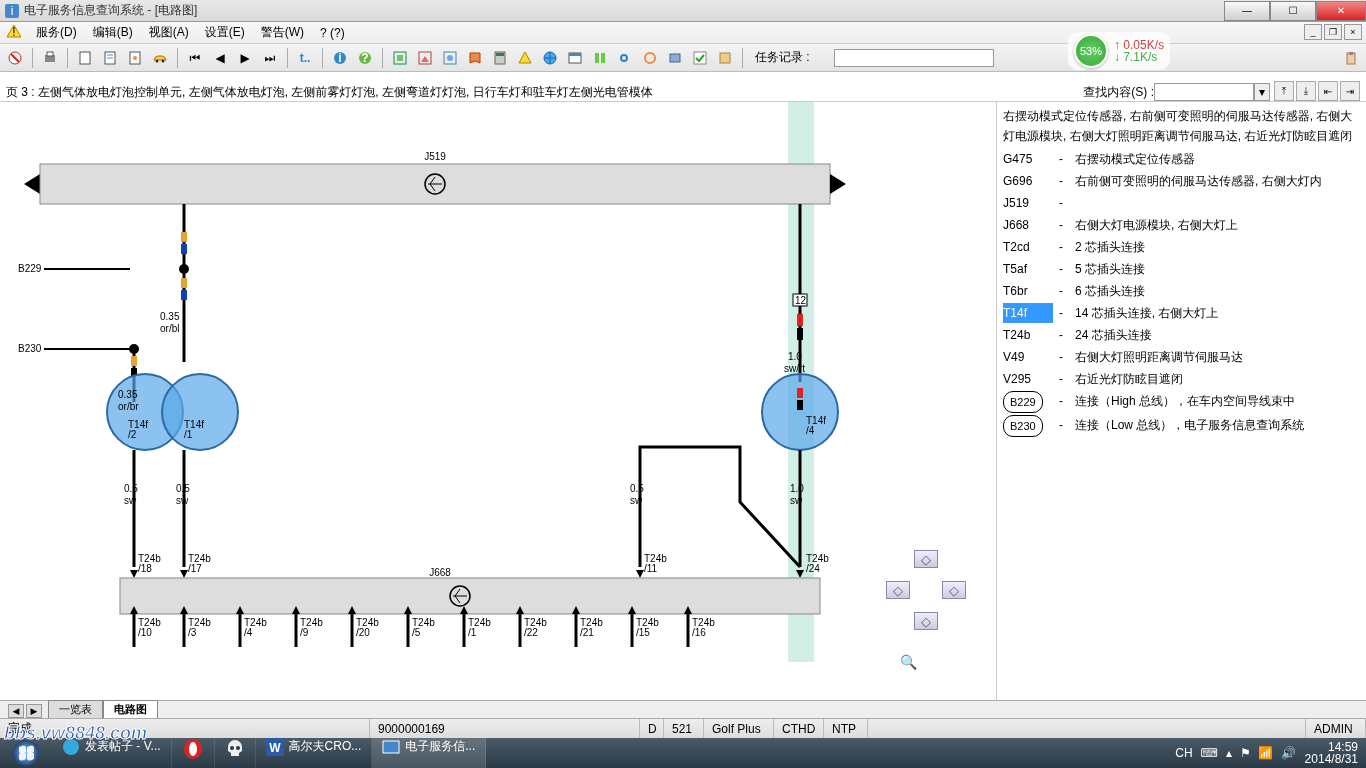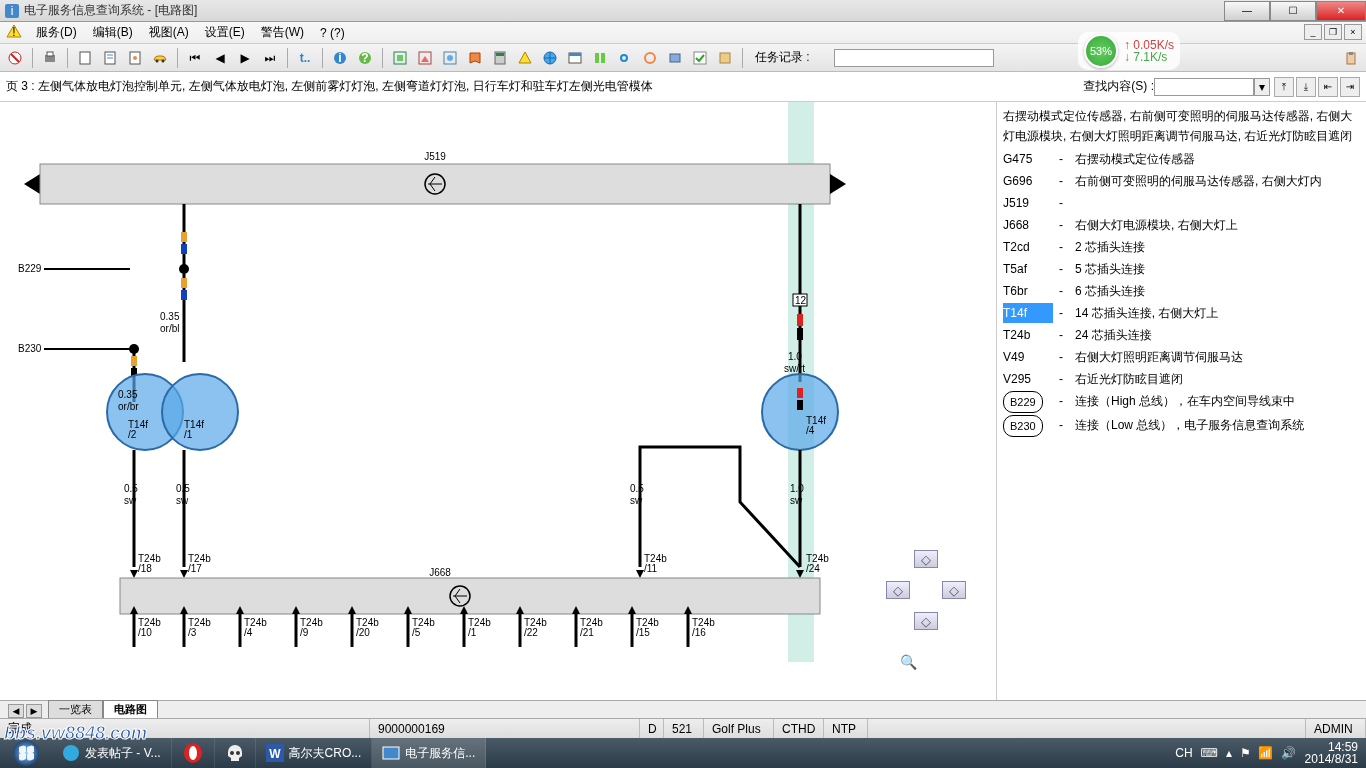--- a/index.html
+++ b/index.html
@@ -22,27 +22,27 @@
 
 
 .toolbar-row{height:28px;background:linear-gradient(#f4f4f4,#e4e4e4);border-bottom:1px solid #bbb;display:flex;align-items:center;padding:0 4px;gap:3px}
 .tb-btn{width:22px;height:22px;border:1px solid transparent;display:flex;align-items:center;justify-content:center;cursor:pointer}
 .tb-sep{width:1px;height:20px;background:#aaa;margin:0 3px}
 .task-label{margin-left:6px;margin-right:21px}
 .task-input{width:160px;height:18px;border:1px solid #999;background:#fff}
 .tb-last{margin-left:auto}
 
 
-.netspd{position:absolute;right:186px;top:32px;display:flex;align-items:center;gap:6px;background:rgba(255,255,255,0.8);padding:2px 6px;border-radius:10px}
+.netspd{position:absolute;right:196px;top:32px;display:flex;align-items:center;gap:6px;background:rgba(255,255,255,0.8);padding:2px 6px;border-radius:10px}
 .netspd .badge{width:34px;height:34px;border-radius:50%;background:radial-gradient(#6c6,#3a3);color:#fff;display:flex;align-items:center;justify-content:center;font-size:11px;border:2px solid #fff;box-shadow:0 1px 3px rgba(0,0,0,.3)}
 .netspd .rates{font-size:10px;line-height:12px}
 .netspd .up{color:#c44}.netspd .dn{color:#4a4}
 
 
-.caption-row{height:30px;border-bottom:1px solid #ccc;display:flex;align-items:center;padding:0 6px}
+.caption-row{height:30px;border-bottom:1px solid #ccc;display:flex;align-items:flex-end;padding:0 6px}
 .caption-row .page-caption{flex:1}
 .caption-row .find-input{width:100px;height:18px;border:1px solid #999}
 .caption-row .find-btns{display:flex;gap:2px;margin-left:4px}
 .find-btn{width:20px;height:20px;border:1px solid #aaa;background:#eee;font-size:10px;display:flex;align-items:center;justify-content:center}
 
 
 .mainrow{display:flex;height:calc(768px - 22px - 22px - 28px - 30px - 18px - 20px - 30px)}
 .diagram-area{flex:1;position:relative;background:#fff;overflow:hidden}
 .legend{width:370px;border-left:1px solid #ccc;padding:4px 6px;overflow:auto;font-size:13px;line-height:20px}
 .legend .head{font-weight:400;margin-bottom:2px}
@@ -76,21 +76,21 @@
 .tabs .tab.active{background:#fff;font-weight:700}
 
 
 .status{height:20px;background:linear-gradient(#eee,#ddd);border-top:1px solid #aaa;display:flex;align-items:center;font-size:11px}
 .status .cell{border-right:1px solid #bbb;padding:0 8px;height:100%;display:flex;align-items:center}
 .status .grow{flex:1}
 
 
 .taskbar{height:30px;background:linear-gradient(#4a5a66,#2a3a46);display:flex;align-items:center;color:#fff;font-size:11px}
 .taskbar .start{width:52px;height:30px;display:flex;align-items:center;justify-content:center}
-.taskbar .tbtn{height:30px;padding:0 10px;display:flex;align-items:center;gap:5px;border-right:1px solid rgba(255,255,255,.1)}
+.taskbar .tbtn{height:30px;padding:0 10px;display:flex;align-items:flex-start;gap:5px;border-right:1px solid rgba(255,255,255,.1)}
 .taskbar .tbtn.active{background:rgba(255,255,255,.15)}
 .taskbar .tray{margin-left:auto;display:flex;align-items:center;gap:8px;padding-right:8px}
 .taskbar .clock{text-align:right;line-height:12px}
 
 .watermark{position:absolute;left:4px;bottom:24px;font-weight:900;color:#2a5aa8;-webkit-text-stroke:1px #fff;font-size:18px;font-style:italic}
 </style>
 </head>
 <body>
 
 <div class="titlebar">

